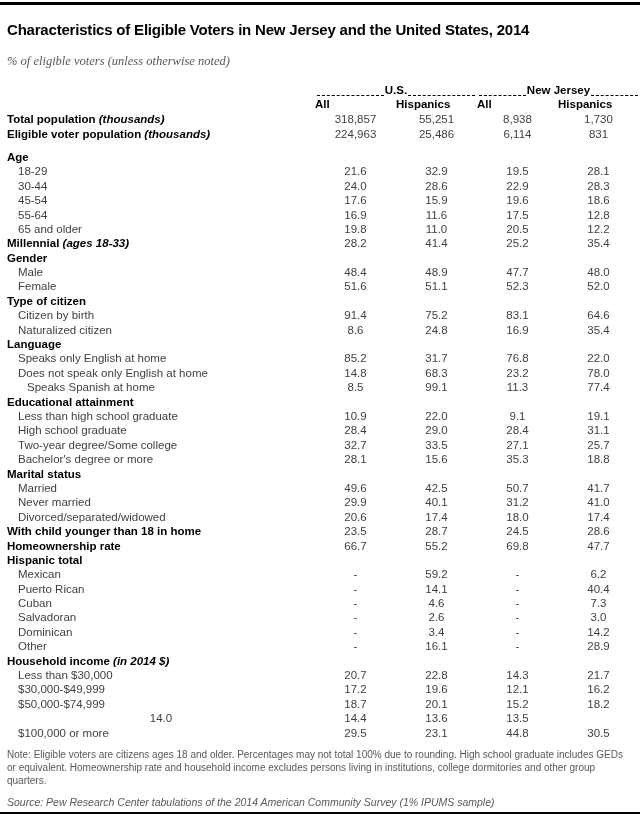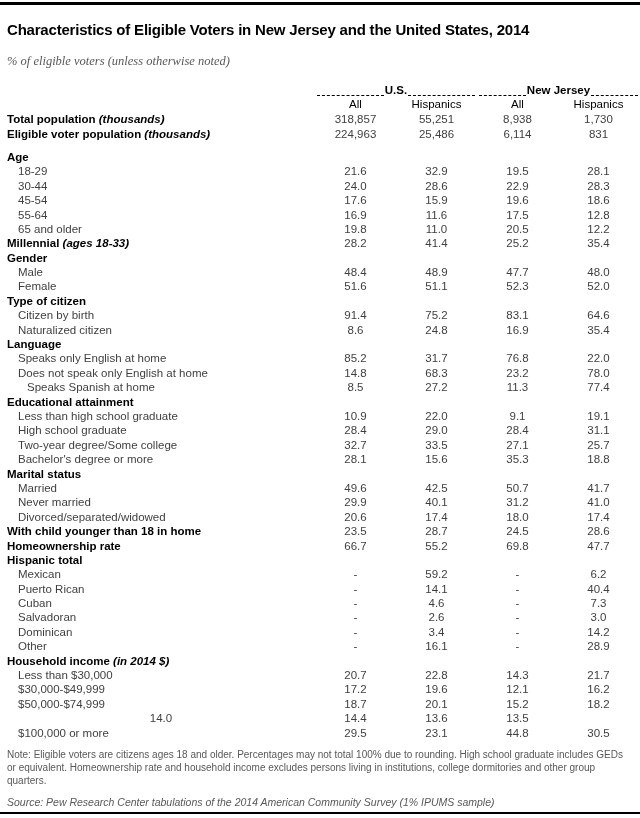--- a/index.html
+++ b/index.html
@@ -10,21 +10,21 @@
   .content{padding:0 6px 0 7px;}
   .title{margin-top:15px;font-size:15px;font-weight:bold;color:#000;letter-spacing:-0.2px;line-height:19px;}
   .subtitle{margin-top:15px;font-family:"Liberation Serif",serif;font-style:italic;
             font-size:12.5px;color:#58585a;line-height:15px;}
   
   .thead-groups{margin-top:13px;display:grid;grid-template-columns:308px 162px 163px;height:14px;}
   .group{display:flex;align-items:flex-end;font-size:11.5px;font-weight:bold;color:#000;padding:0 2px;}
   .group .dash{flex:1;border-top:1px dashed #000;height:0;margin-top:1px;}
   .group .gl{padding:0 1px;white-space:nowrap;}
   .thead-cols{display:grid;grid-template-columns:308px 81px 81px 81px 81px;height:16px;align-items:center;}
-  .thead-cols .col{font-size:11.5px;font-weight:normal;color:#000;text-align:center;}
+  .thead-cols .col{font-size:11.5px;font-weight:bold;color:#000;}
   
   .trow{display:grid;grid-template-columns:308px 81px 81px 81px 81px;height:14.4px;align-items:center;
         font-size:11.5px;color:#3f3f3f;}
   .trow .lab{white-space:nowrap;overflow:hidden;}
   .trow .val{text-align:center;}
   .trow.section .lab,.trow.bold .lab{font-weight:bold;color:#000;}
   .trow.indent .lab{padding-left:11px;}
   .trow.indent2 .lab{padding-left:20px;}
   .trow.gap{margin-top:9px;}
   .note-it{font-style:italic;}
@@ -187,21 +187,21 @@
       <div class="trow indent">
         <div class="lab">Does not speak only English at home</div>
         <div class="val">14.8</div>
         <div class="val">68.3</div>
         <div class="val">23.2</div>
         <div class="val">78.0</div>
       </div>
       <div class="trow indent2">
         <div class="lab">Speaks Spanish at home</div>
         <div class="val">8.5</div>
-        <div class="val">27.2</div>
+        <div class="val">99.1</div>
         <div class="val">11.3</div>
         <div class="val">77.4</div>
       </div>
       <div class="trow section">
         <div class="lab">Educational attainment</div>
         <div class="val"></div>
         <div class="val"></div>
         <div class="val"></div>
         <div class="val"></div>
       </div>

